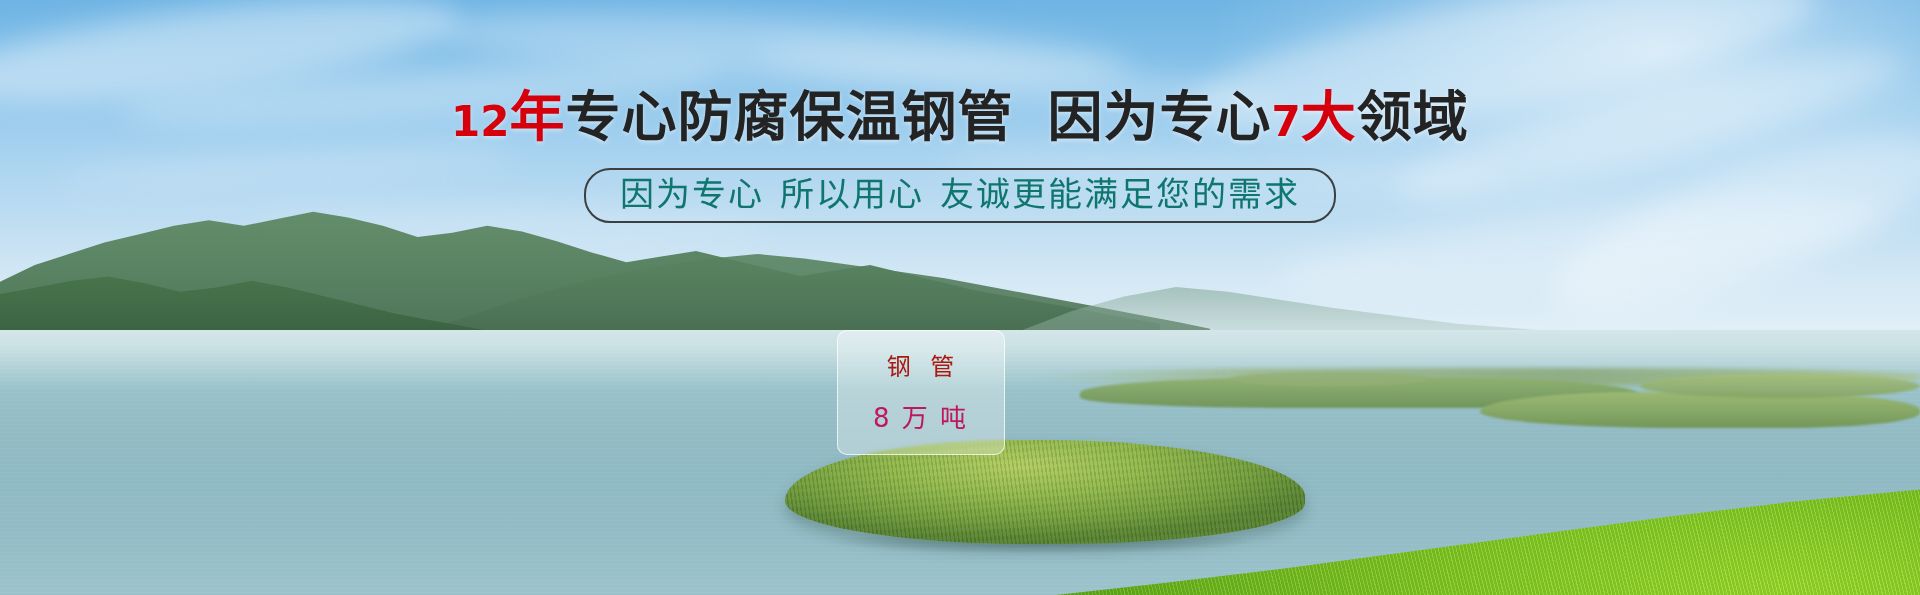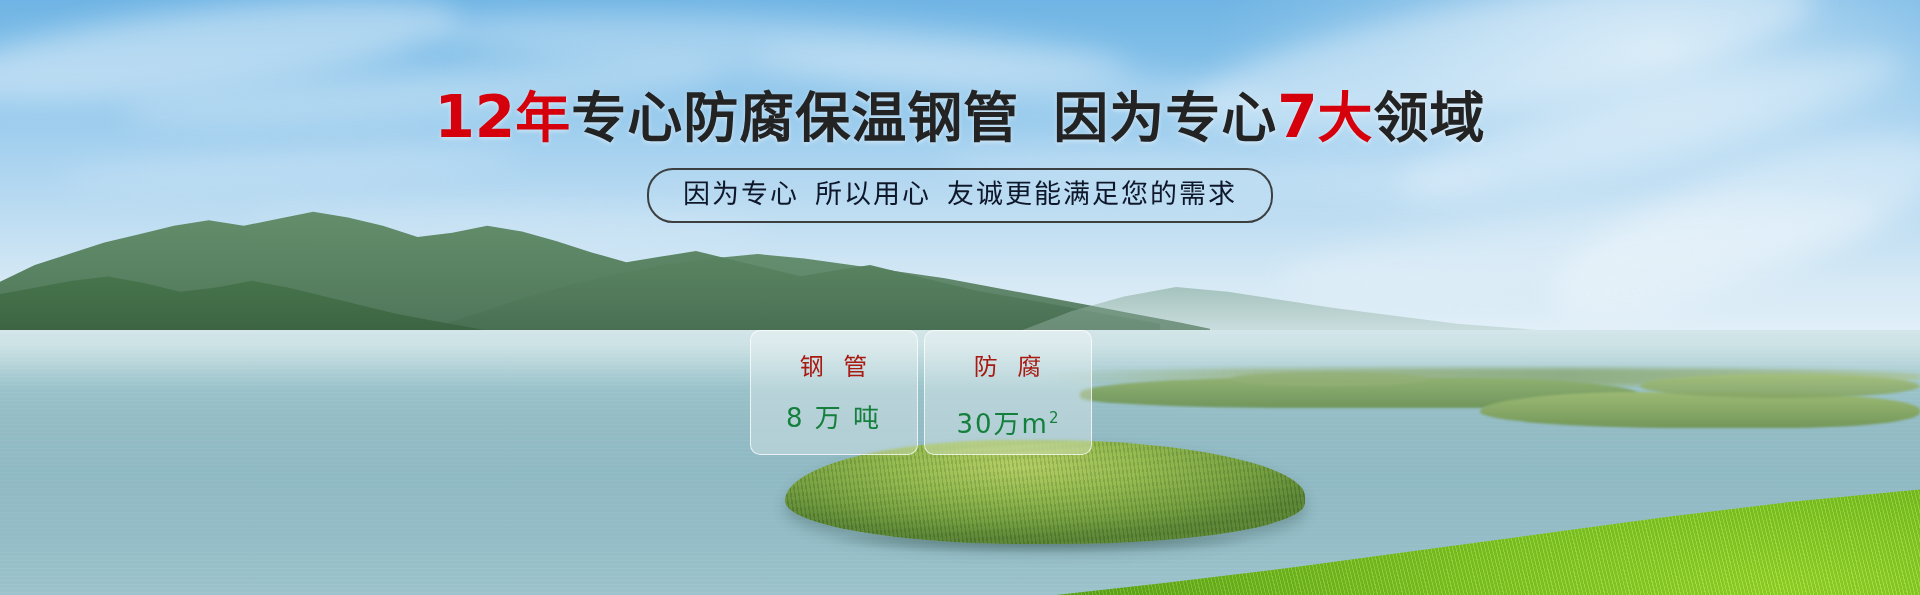--- a/index.html
+++ b/index.html
@@ -272,43 +272,43 @@
     line-height: 62px;
     color: #232323;
     letter-spacing: 1px;
     white-space: nowrap;
     text-shadow: 0 2px 4px rgba(255,255,255,0.45);
   }
   .headline .hl-red {
     color: #d5000b;
   }
   .headline .hl-num {
-    font-size: 58px;
+    font-size: 42px;
     letter-spacing: 0;
   }
   .headline .hl-gap {
     display: inline-block;
     width: 34px;
   }
 
   .subtitle-wrap {
     position: absolute;
     left: 0; top: 168px;
     width: 1920px;
     text-align: center;
   }
   .subtitle {
     display: inline-block;
     border: 2px solid #3c3f40;
     border-radius: 26px;
     padding: 7px 34px 10px 34px;
     font-family: "DejaVu Sans", "Liberation Sans", sans-serif;
-    font-size: 27px;
+    font-size: 34px;
     line-height: 34px;
-    color: #0f172a;
+    color: #0f766e;
     letter-spacing: 2px;
     white-space: nowrap;
     background: rgba(255,255,255,0.04);
   }
   .subtitle .sep { display: inline-block; width: 16px; }
 
   .cards {
     position: absolute;
     left: 0; top: 330px;
     width: 1841px;
@@ -337,21 +337,21 @@
     color: #a81a12;
     letter-spacing: 6px;
     text-indent: 6px;
     font-weight: normal;
   }
   .card-value {
     margin-top: 22px;
     font-family: "DejaVu Sans", "Liberation Sans", sans-serif;
     font-size: 26px;
     line-height: 30px;
-    color: #15803d;
+    color: #be185d;
     letter-spacing: 2px;
     white-space: nowrap;
   }
   .card-value sup {
     font-size: 15px;
     vertical-align: super;
     letter-spacing: 0;
   }
 </style>
 </head>
@@ -409,22 +409,18 @@
       </div>
     </div>
 
     <div class="cards">
 
       <div class="card">
         <div class="card-title">钢 管</div>
         <div class="card-value"><span>8 万 吨</span></div>
       </div>
 
-      <div class="card">
-        <div class="card-title">防 腐</div>
-        <div class="card-value"><span>30万m</span><sup>2</sup></div>
-      </div>
 
 
     </div>
 
   </div>
 </div>
 
 </body></html>

